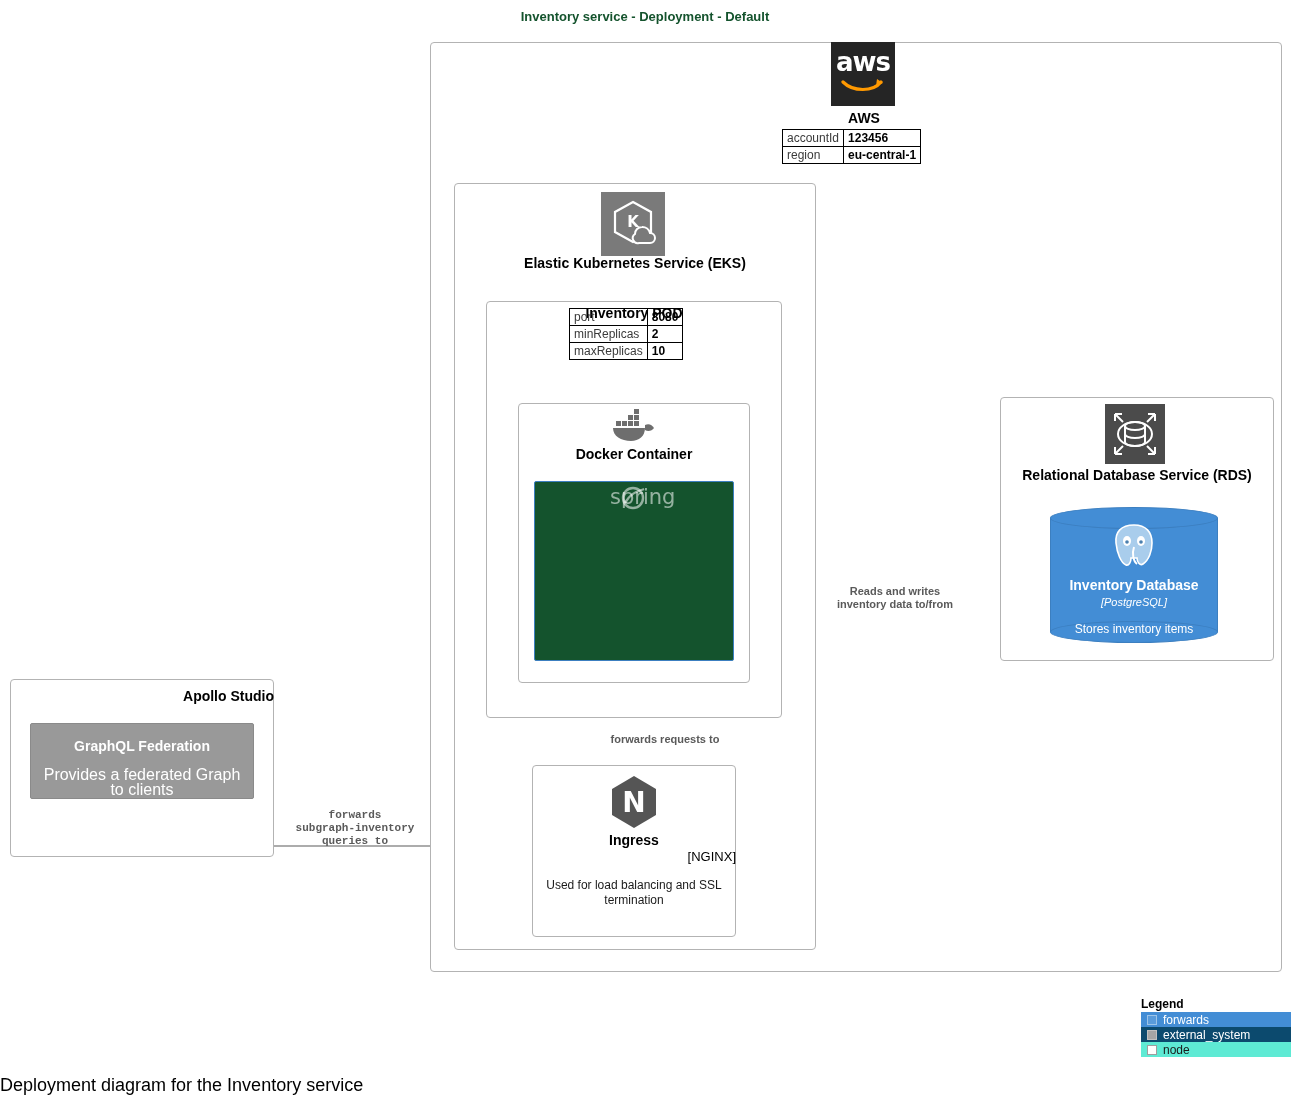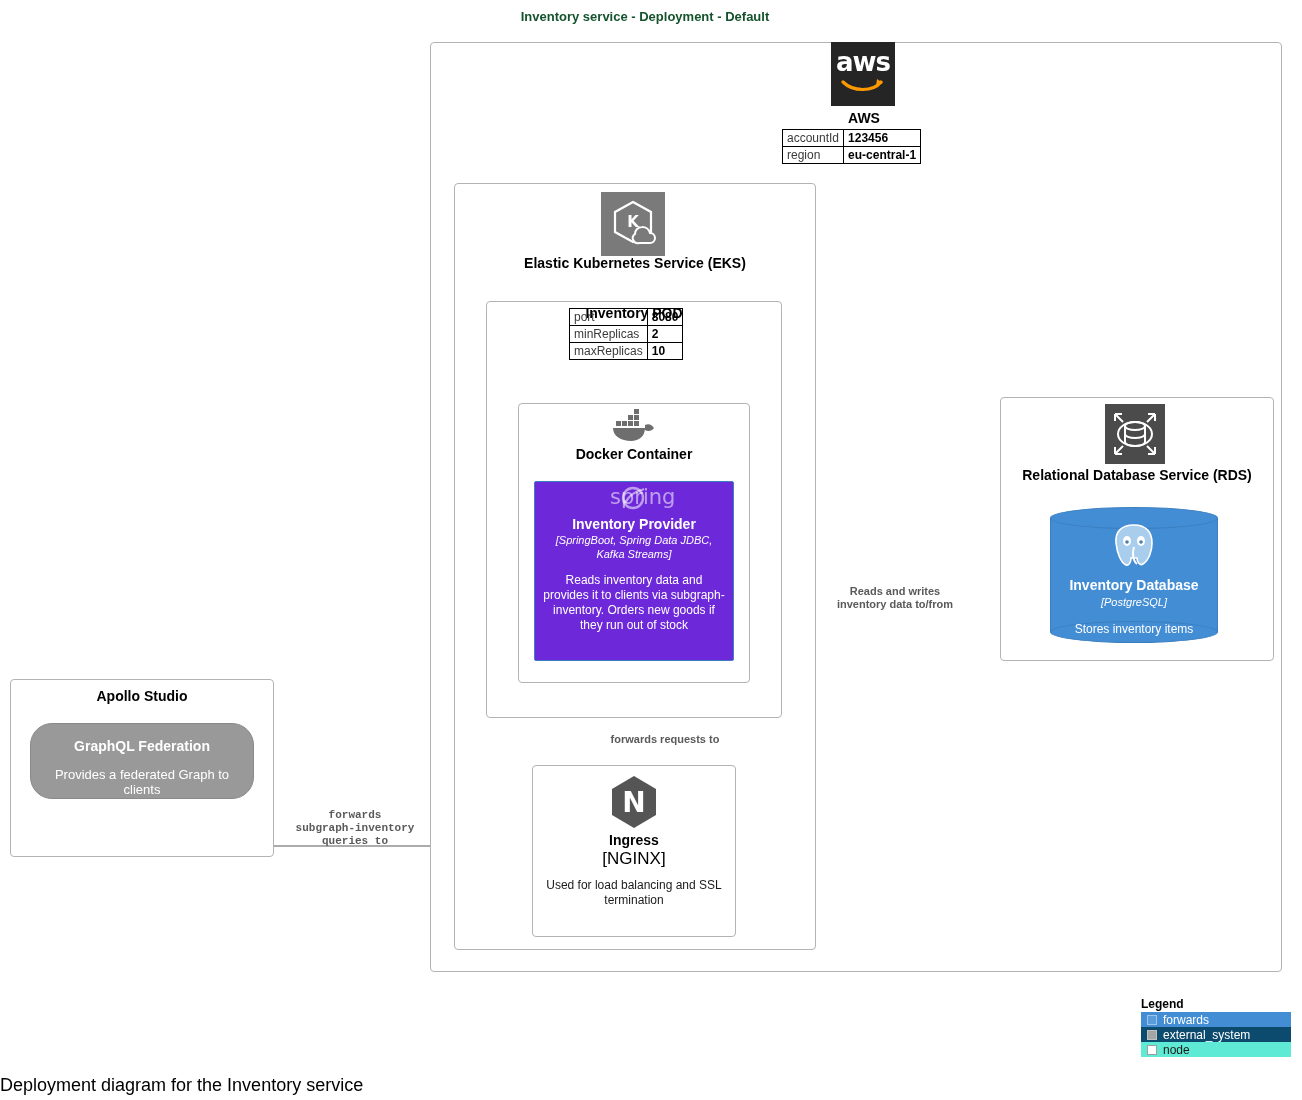--- a/index.html
+++ b/index.html
@@ -82,21 +82,21 @@
   #pod-props { left: 569px; top: 308px; }
 
   
   #docker-boundary { left: 518px; top: 403px; width: 232px; height: 280px; }
   #docker-logo { left: 611px; top: 408px; width: 46px; height: 36px; }
   #docker-label { left: 518px; top: 446px; width: 232px; text-align: center;
                   font-size: 14px; font-weight: bold; }
 
   
   .container-el {
-    background: #6d28d9;
+    background: #14532d;
     border: 1px solid #3c7fc0;
     border-radius: 2px;
     color: #ffffff;
     text-align: center;
     padding: 6px 8px;
   }
   .container-el .el-name {
     font-size: 14px; font-weight: bold; line-height: 17px;
   }
   .container-el .el-tech {
@@ -118,22 +118,22 @@
     font-size: 21px; color: rgba(255,255,255,0.55);
     font-family: "DejaVu Sans", sans-serif; letter-spacing: 0px;
   }
   #inventory-provider .stack { margin-top: 28px; }
 
   
   #ingress-boundary { left: 532px; top: 765px; width: 204px; height: 172px; }
   #ingress-logo { left: 610px; top: 775px; width: 48px; height: 54px; }
   #ingress-label { left: 532px; top: 832px; width: 204px; text-align: center;
                    font-size: 14px; font-weight: bold; }
-  #ingress-tech { left: 532px; top: 849px; width: 204px; text-align: center;
-                  font-size: 17px; color: #000; }
+  #ingress-tech { left: 532px; top: 849px; width: 204px; text-align: right;
+                  font-size: 13px; color: #000; }
   #ingress-desc { left: 540px; top: 878px; width: 188px; text-align: center;
                   font-size: 12px; line-height: 15px; color: #1a1a1a; }
 
   
   #rds-boundary { left: 1000px; top: 397px; width: 274px; height: 264px; }
   #rds-logo { left: 1105px; top: 404px; width: 60px; height: 60px;
               background: #4b4b4b; }
   #rds-label { left: 1000px; top: 467px; width: 274px; text-align: center;
                font-size: 14px; font-weight: bold; }
 
@@ -165,30 +165,30 @@
              transform: translateX(-50%); width: 54px; height: 54px; }
   #inventory-database .db-name { position: absolute; left: 0; top: 70px;
       width: 100%; font-size: 14px; font-weight: bold; line-height: 17px; }
   #inventory-database .db-tech { position: absolute; left: 0; top: 88px;
       width: 100%; font-size: 11px; font-style: italic; line-height: 14px; }
   #inventory-database .db-desc { position: absolute; left: 0; top: 115px;
       width: 100%; font-size: 12px; line-height: 15px; }
 
   
   #apollo-boundary { left: 10px; top: 679px; width: 264px; height: 178px; }
-  #apollo-label { left: 10px; top: 688px; width: 264px; text-align: center;
+  #apollo-label { left: 10px; top: 688px; width: 264px; text-align: right;
                   font-size: 14px; font-weight: bold; }
   .external-el {
     background: #999999; border: 1px solid #8a8a8a; border-radius: 2px;
     color: #ffffff; text-align: center;
   }
-  #graphql-federation { left: 30px; top: 723px; width: 224px; height: 76px; border-radius: 22px; }
+  #graphql-federation { left: 30px; top: 723px; width: 224px; height: 76px; }
   #graphql-federation .el-name { font-size: 14px; font-weight: bold;
      line-height: 17px; margin-top: 14px; }
-  #graphql-federation .el-desc { font-size: 13px; line-height: 15px;
+  #graphql-federation .el-desc { font-size: 16px; line-height: 15px;
      margin-top: 12px; padding: 0 10px; }
 
   
   #edges { left: 0; top: 0; width: 1302px; height: 1100px; }
   .edge-label {
     font-size: 11px; font-weight: bold; color: #5a5a5a;
     text-align: center; line-height: 13px;
   }
   #edge-label-db   { left: 790px; top: 546px; width: 210px; }
   #edge-label-ing  { left: 540px; top: 733px; width: 250px; }
@@ -303,25 +303,20 @@
 </div>
 <div class="abs" id="docker-label">Docker Container</div>
 
 <div class="abs container-el" id="inventory-provider">
   <div id="spring-logo">
     <svg width="30" height="24" viewBox="0 0 30 24">
       <circle cx="14" cy="12" r="10" fill="none" stroke="rgba(255,255,255,0.55)" stroke-width="2.4"></circle>
       <path d="M6 17 C12 6, 20 5, 25 3" stroke="rgba(255,255,255,0.55)" stroke-width="2.2" fill="none"></path>
     </svg>
     <span class="spring-word">spring</span>
-  </div>
-  <div class="stack">
-    <div class="el-name">Inventory Provider</div>
-    <div class="el-tech">[SpringBoot, Spring Data JDBC, Kafka Streams]</div>
-    <div class="el-desc">Reads inventory data and provides it to clients via subgraph-inventory. Orders new goods if they run out of stock</div>
   </div>
 </div>
 
 <div class="abs node-box" id="ingress-boundary"></div>
 <div class="abs" id="ingress-logo">
   <svg width="48" height="54" viewBox="0 0 48 54">
     <polygon points="24,1 46,14 46,40 24,53 2,40 2,14" fill="#555555"></polygon>
     <text x="24" y="37" text-anchor="middle" fill="#ffffff" font-family="DejaVu Sans, sans-serif" font-size="28" font-weight="bold">N</text>
   </svg>
 </div>

